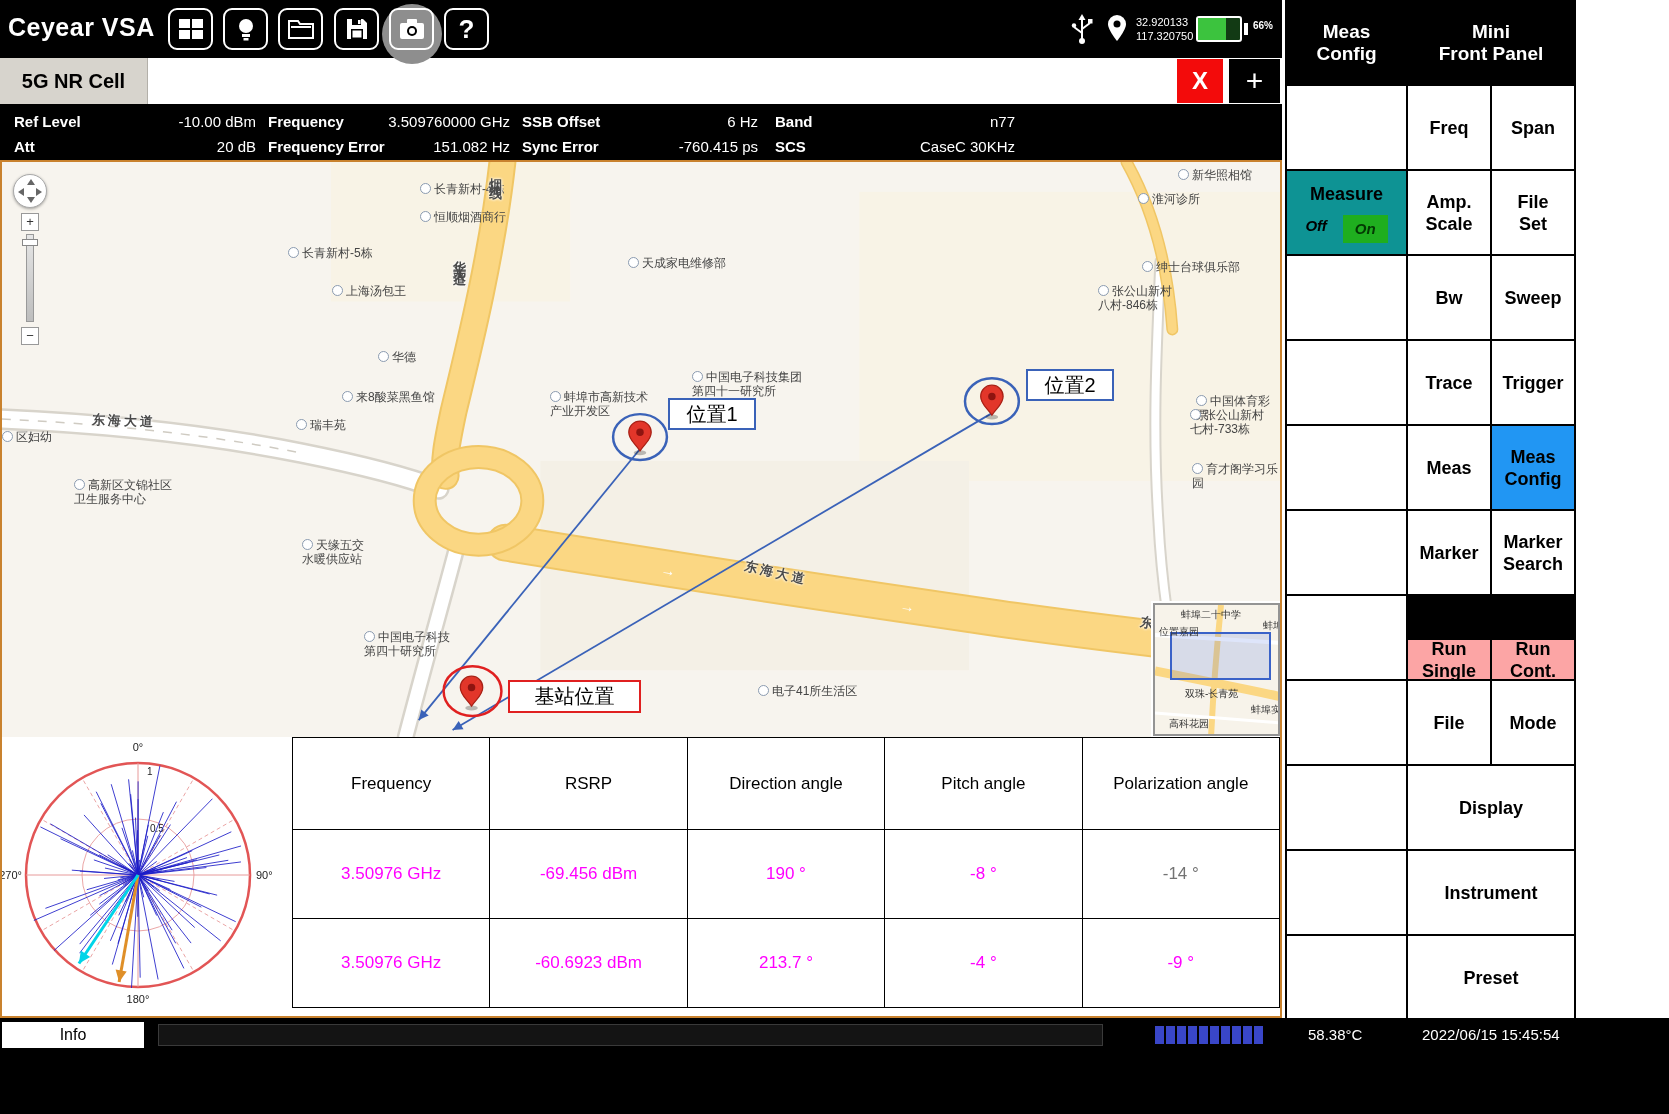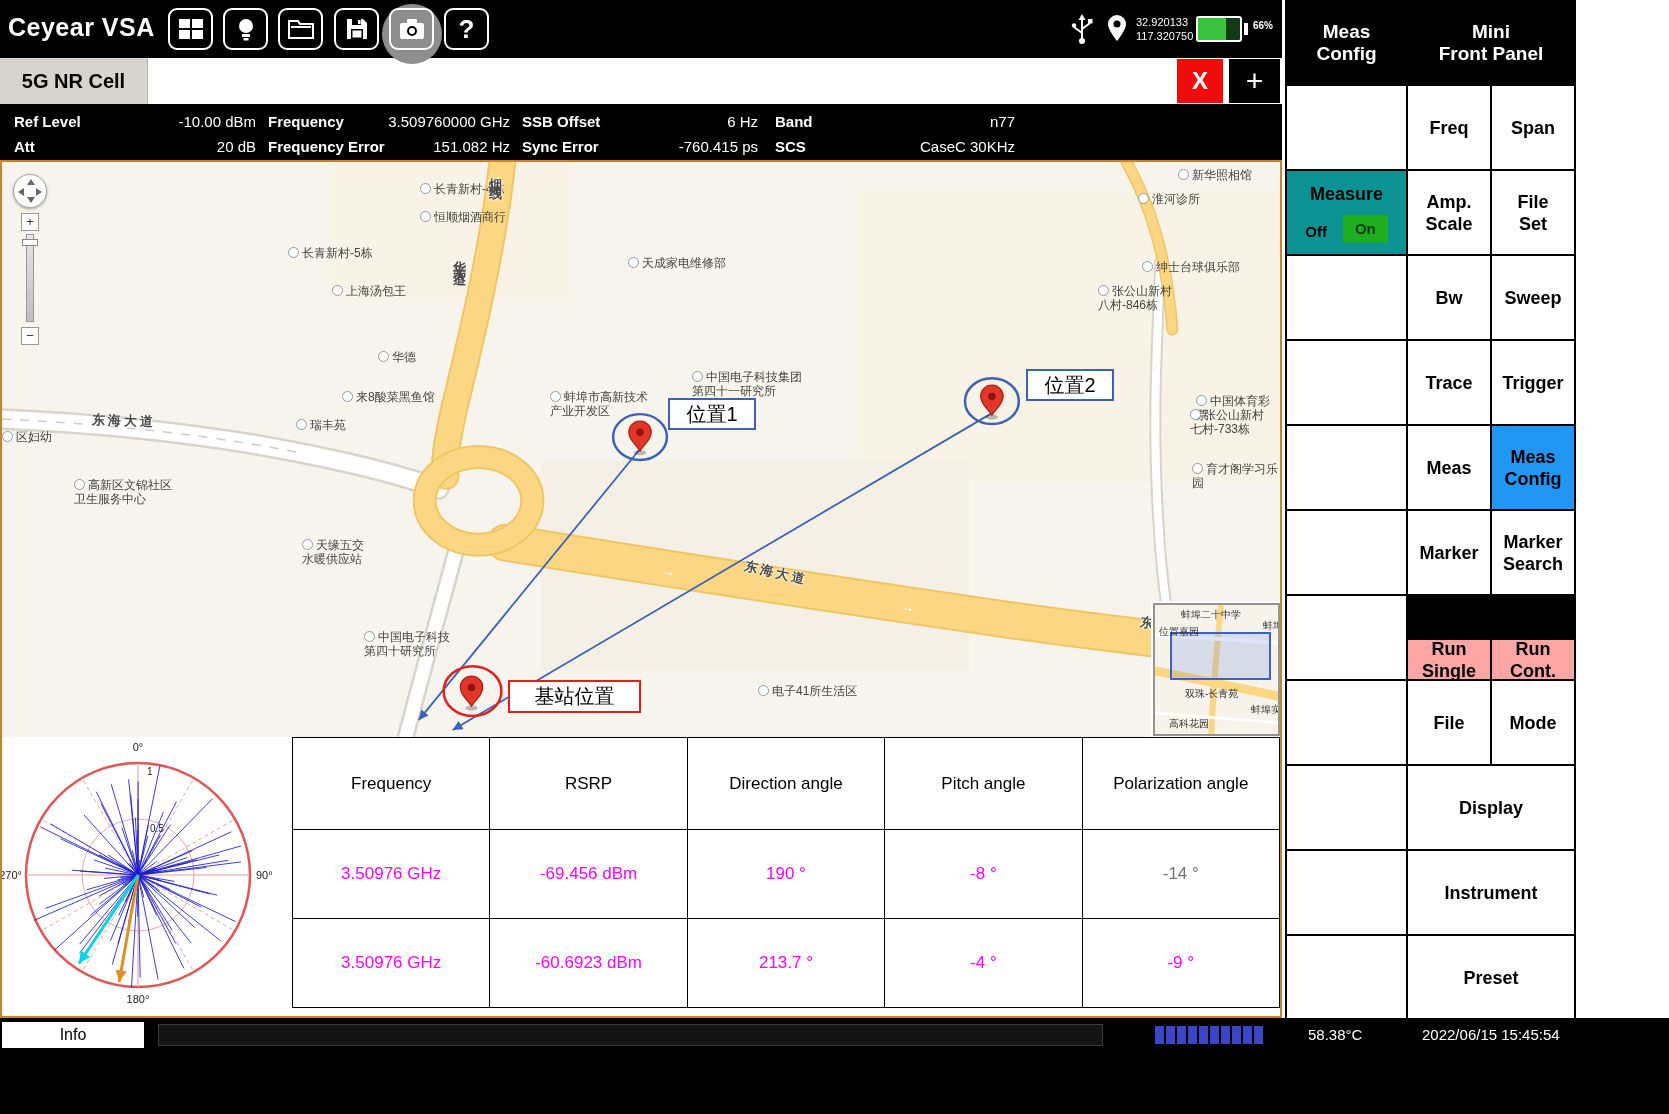--- a/index.html
+++ b/index.html
@@ -70,21 +70,21 @@
   #res-table td{height:89px;}
 
   
   .rightpanel{position:absolute;left:1285px;top:0;display:grid;grid-template-columns:119px 82px 82px;grid-template-rows:82px;grid-auto-rows:83px;gap:2px;background:#000;border:2px solid #000;z-index:10;}
   .pc{background:#fff;display:flex;align-items:center;justify-content:center;text-align:center;font-size:18px;font-weight:bold;color:#000;white-space:pre-line;line-height:22px;}
   .pc.hdr{background:#000;color:#fff;font-size:19px;}
   .pc.wide{grid-column:2/4;}
   .pc.active{background:#2196f3;}
   .pc.run{background:#fca5a5;margin-top:44px;}
   .pc.measure{background:#0e9394;flex-direction:column;gap:10px;}
-  .oo{display:flex;gap:16px;align-items:flex-end;}
+  .oo{display:flex;gap:16px;align-items:flex-start;font-style:italic;}
   .offbtn{font-size:15px;font-weight:bold;color:#000;}
   .onbtn{font-size:15px;font-weight:bold;background:#1fae1f;color:#033903;padding:3px 12px;}
 
   
   .statusbar{position:absolute;left:0;top:1018px;width:1669px;height:96px;background:#000;z-index:15;}
   .info-box{position:absolute;left:2px;top:4px;width:142px;height:26px;background:#fff;color:#000;font-size:16px;display:flex;align-items:center;justify-content:center;}
   .info-notch{position:absolute;left:145px;top:7px;width:9px;height:20px;background:#000;clip-path:polygon(0 0,100% 50%,0 100%);}
   .long-bar{position:absolute;left:158px;top:6px;width:945px;height:22px;background:#141414;border:1px solid #3a3a3a;}
   .segments{position:absolute;left:1155px;top:8px;display:flex;gap:2px;}
   .seg{width:9px;height:18px;background:#3946c8;display:inline-block;}

